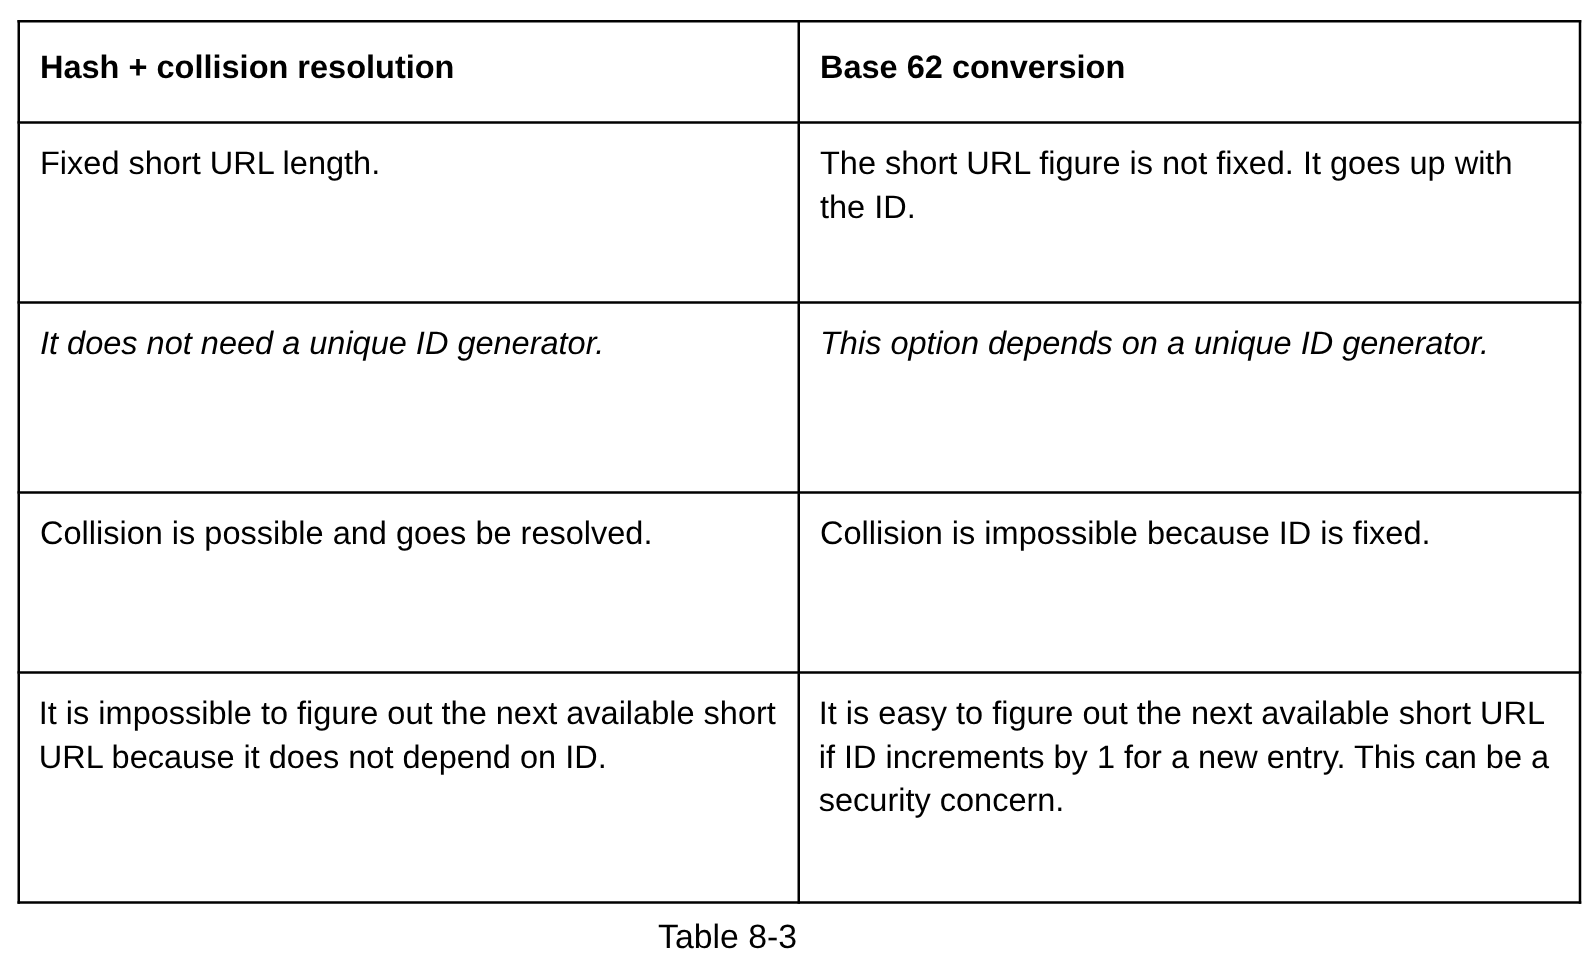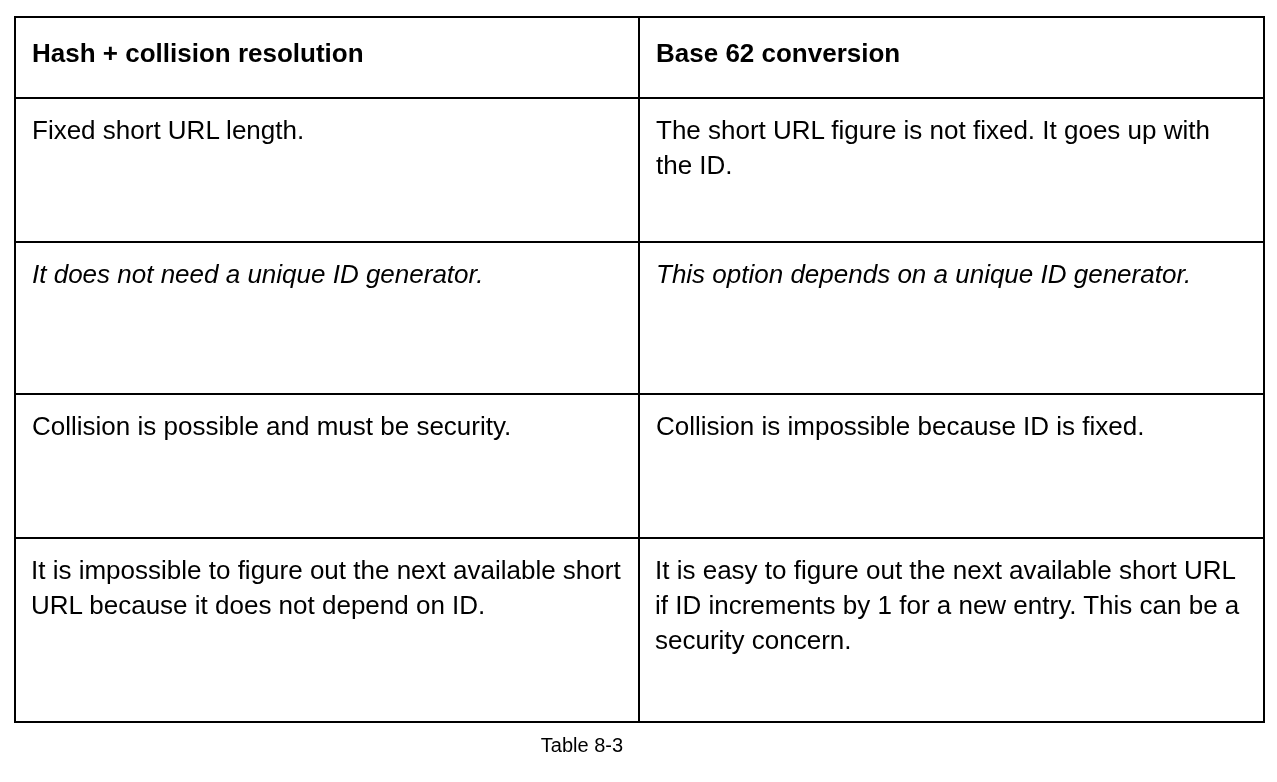--- a/index.html
+++ b/index.html
@@ -52,21 +52,21 @@
   table.comparison tbody tr.r1 td { height: 110px; }
   table.comparison tbody tr.r2 td { height: 118px; font-style: italic; }
   table.comparison tbody tr.r3 td { height: 110px; }
   table.comparison tbody tr.r4 td { height: 150px; padding-left: 15px; }
   .caption {
     position: absolute;
     left: 0;
     right: 0;
     top: 733px;
     text-align: center;
-    font-size: 20px;
+    font-size: 27px;
     line-height: 1.2;
   }
 </style>
 </head>
 <body>
 
 <div class="page">
 
   <div class="table-wrap">
     <table class="comparison">
@@ -83,21 +83,21 @@
       <tbody>
         <tr class="r1">
           <td>Fixed short URL length.</td>
           <td>The short URL figure is not fixed. It goes up with the ID.</td>
         </tr>
         <tr class="r2">
           <td>It does not need a unique ID generator.</td>
           <td>This option depends on a unique ID generator.</td>
         </tr>
         <tr class="r3">
-          <td>Collision is possible and must be security.</td>
+          <td>Collision is possible and goes be resolved.</td>
           <td>Collision is impossible because ID is fixed.</td>
         </tr>
         <tr class="r4">
           <td>It is impossible to figure out the next available short URL because it does not depend on ID.</td>
           <td>It is easy to figure out the next available short URL if ID increments by 1 for a new entry. This can be a security concern.</td>
         </tr>
       </tbody>
     </table>
   </div>
 

